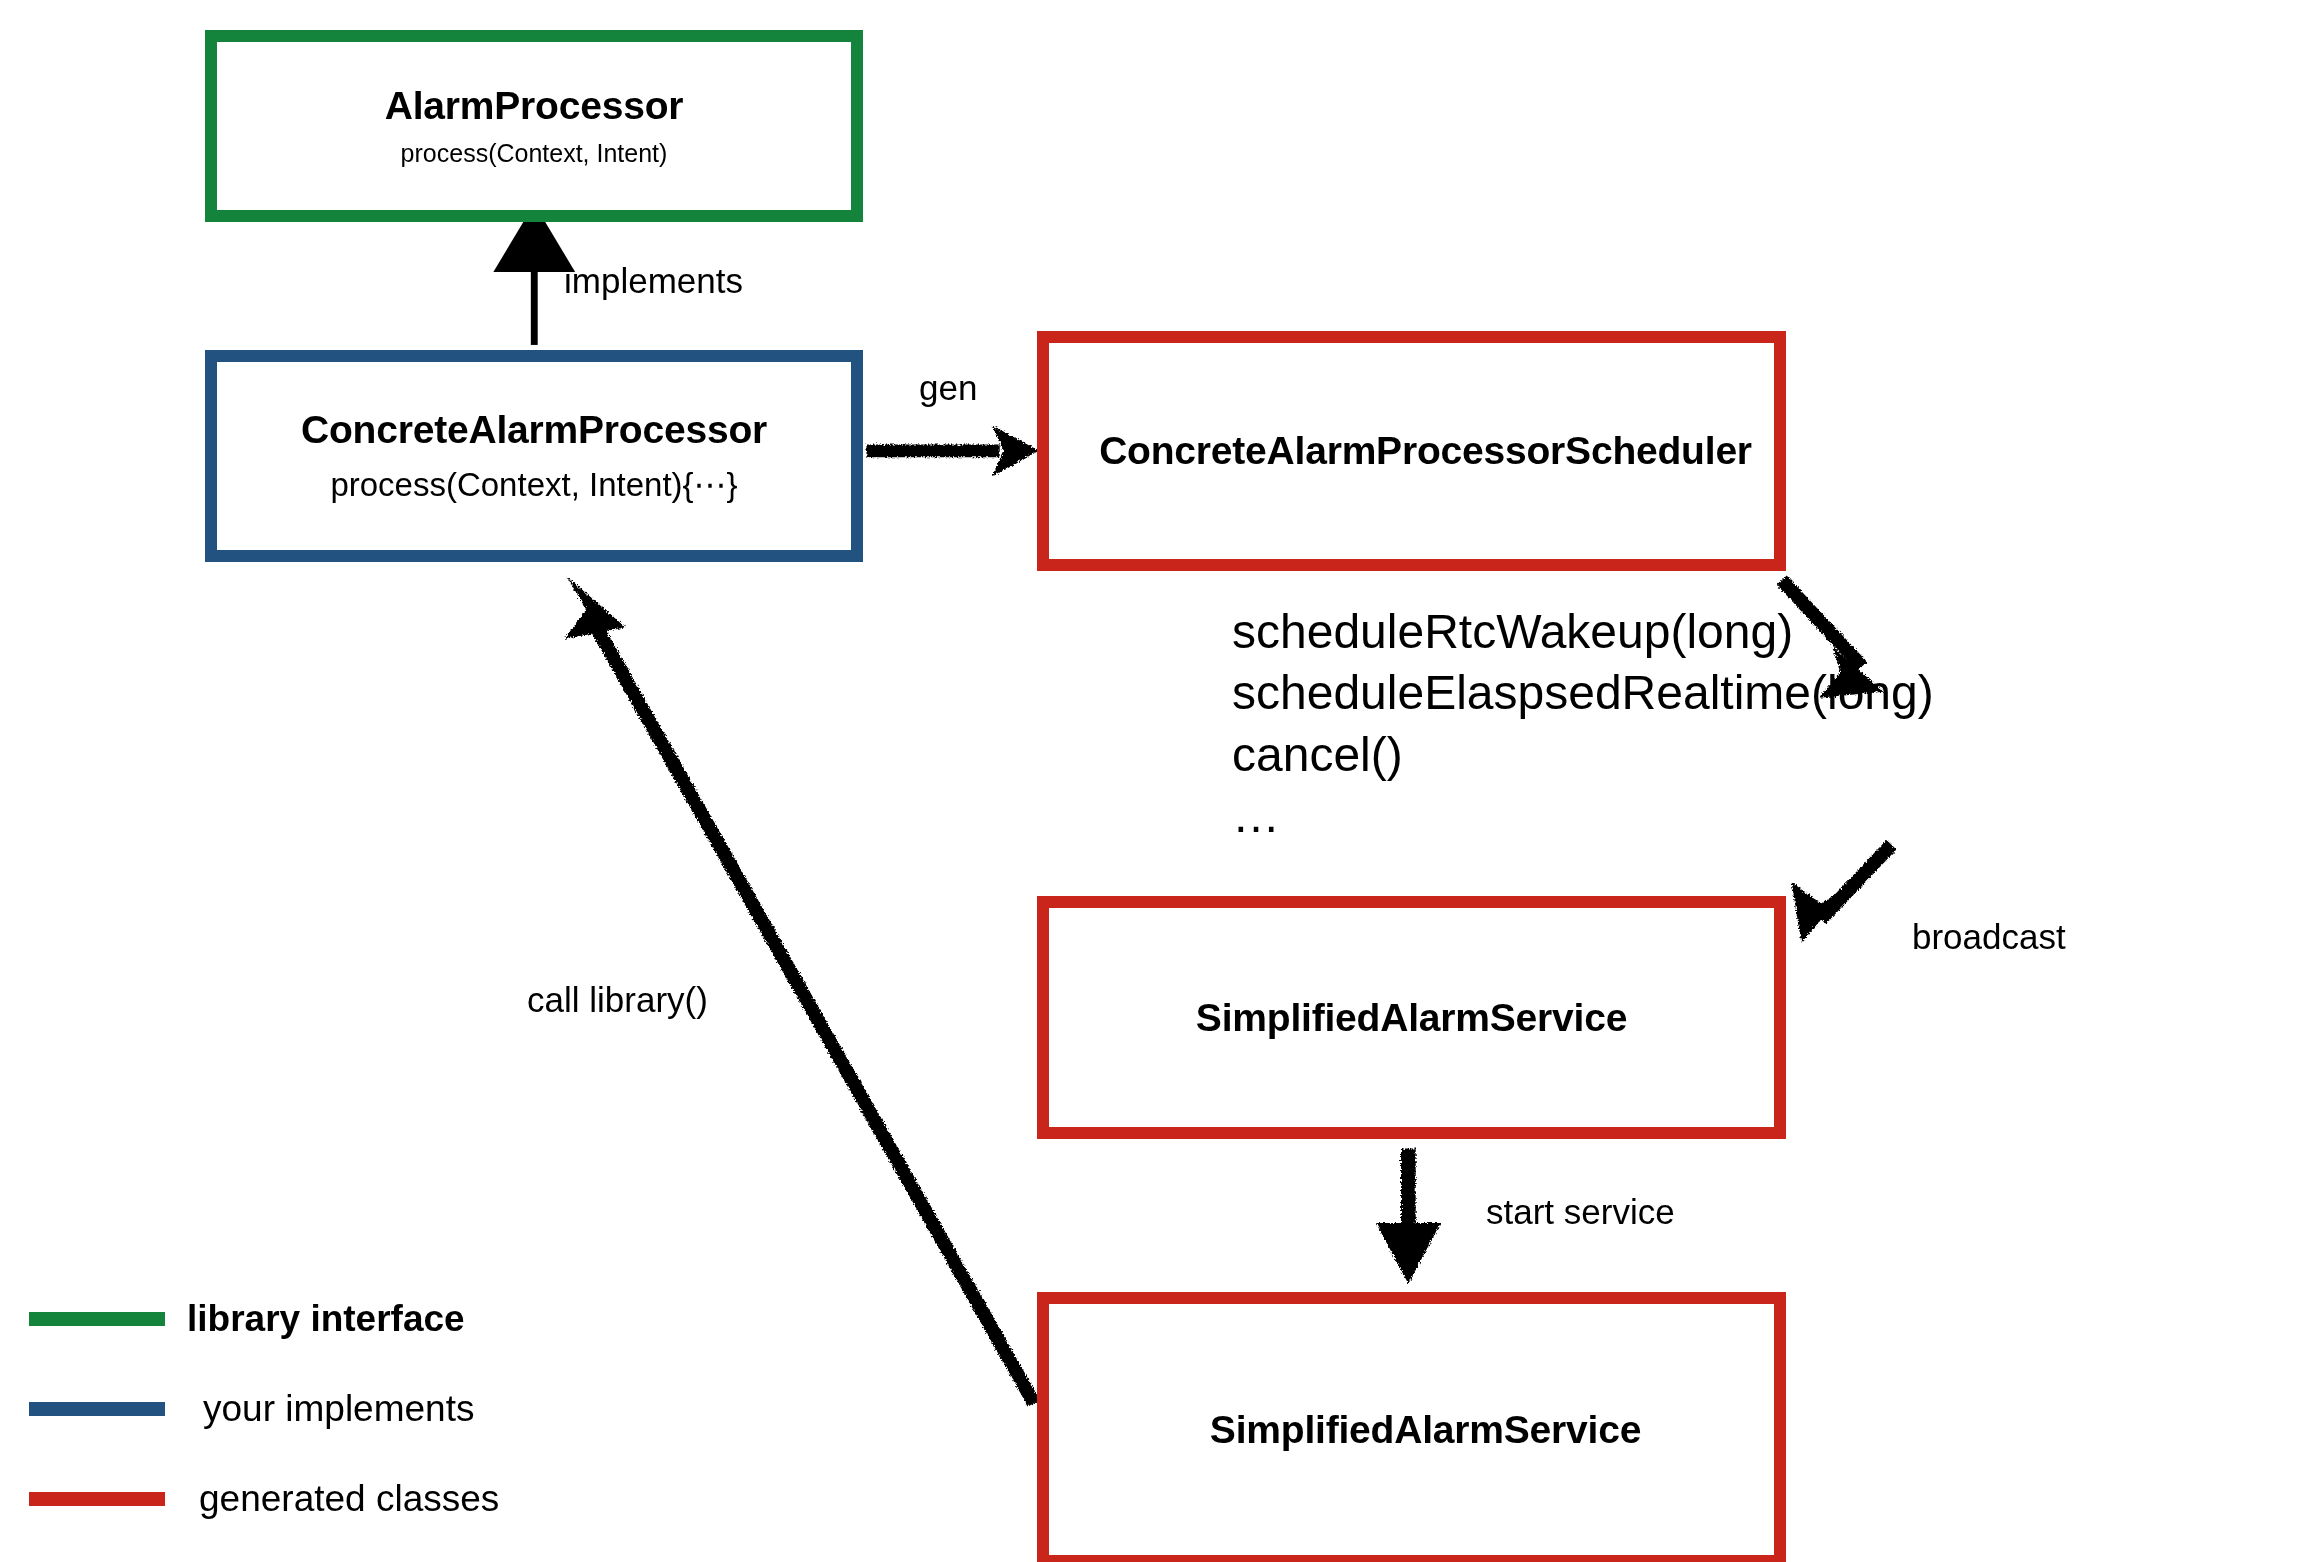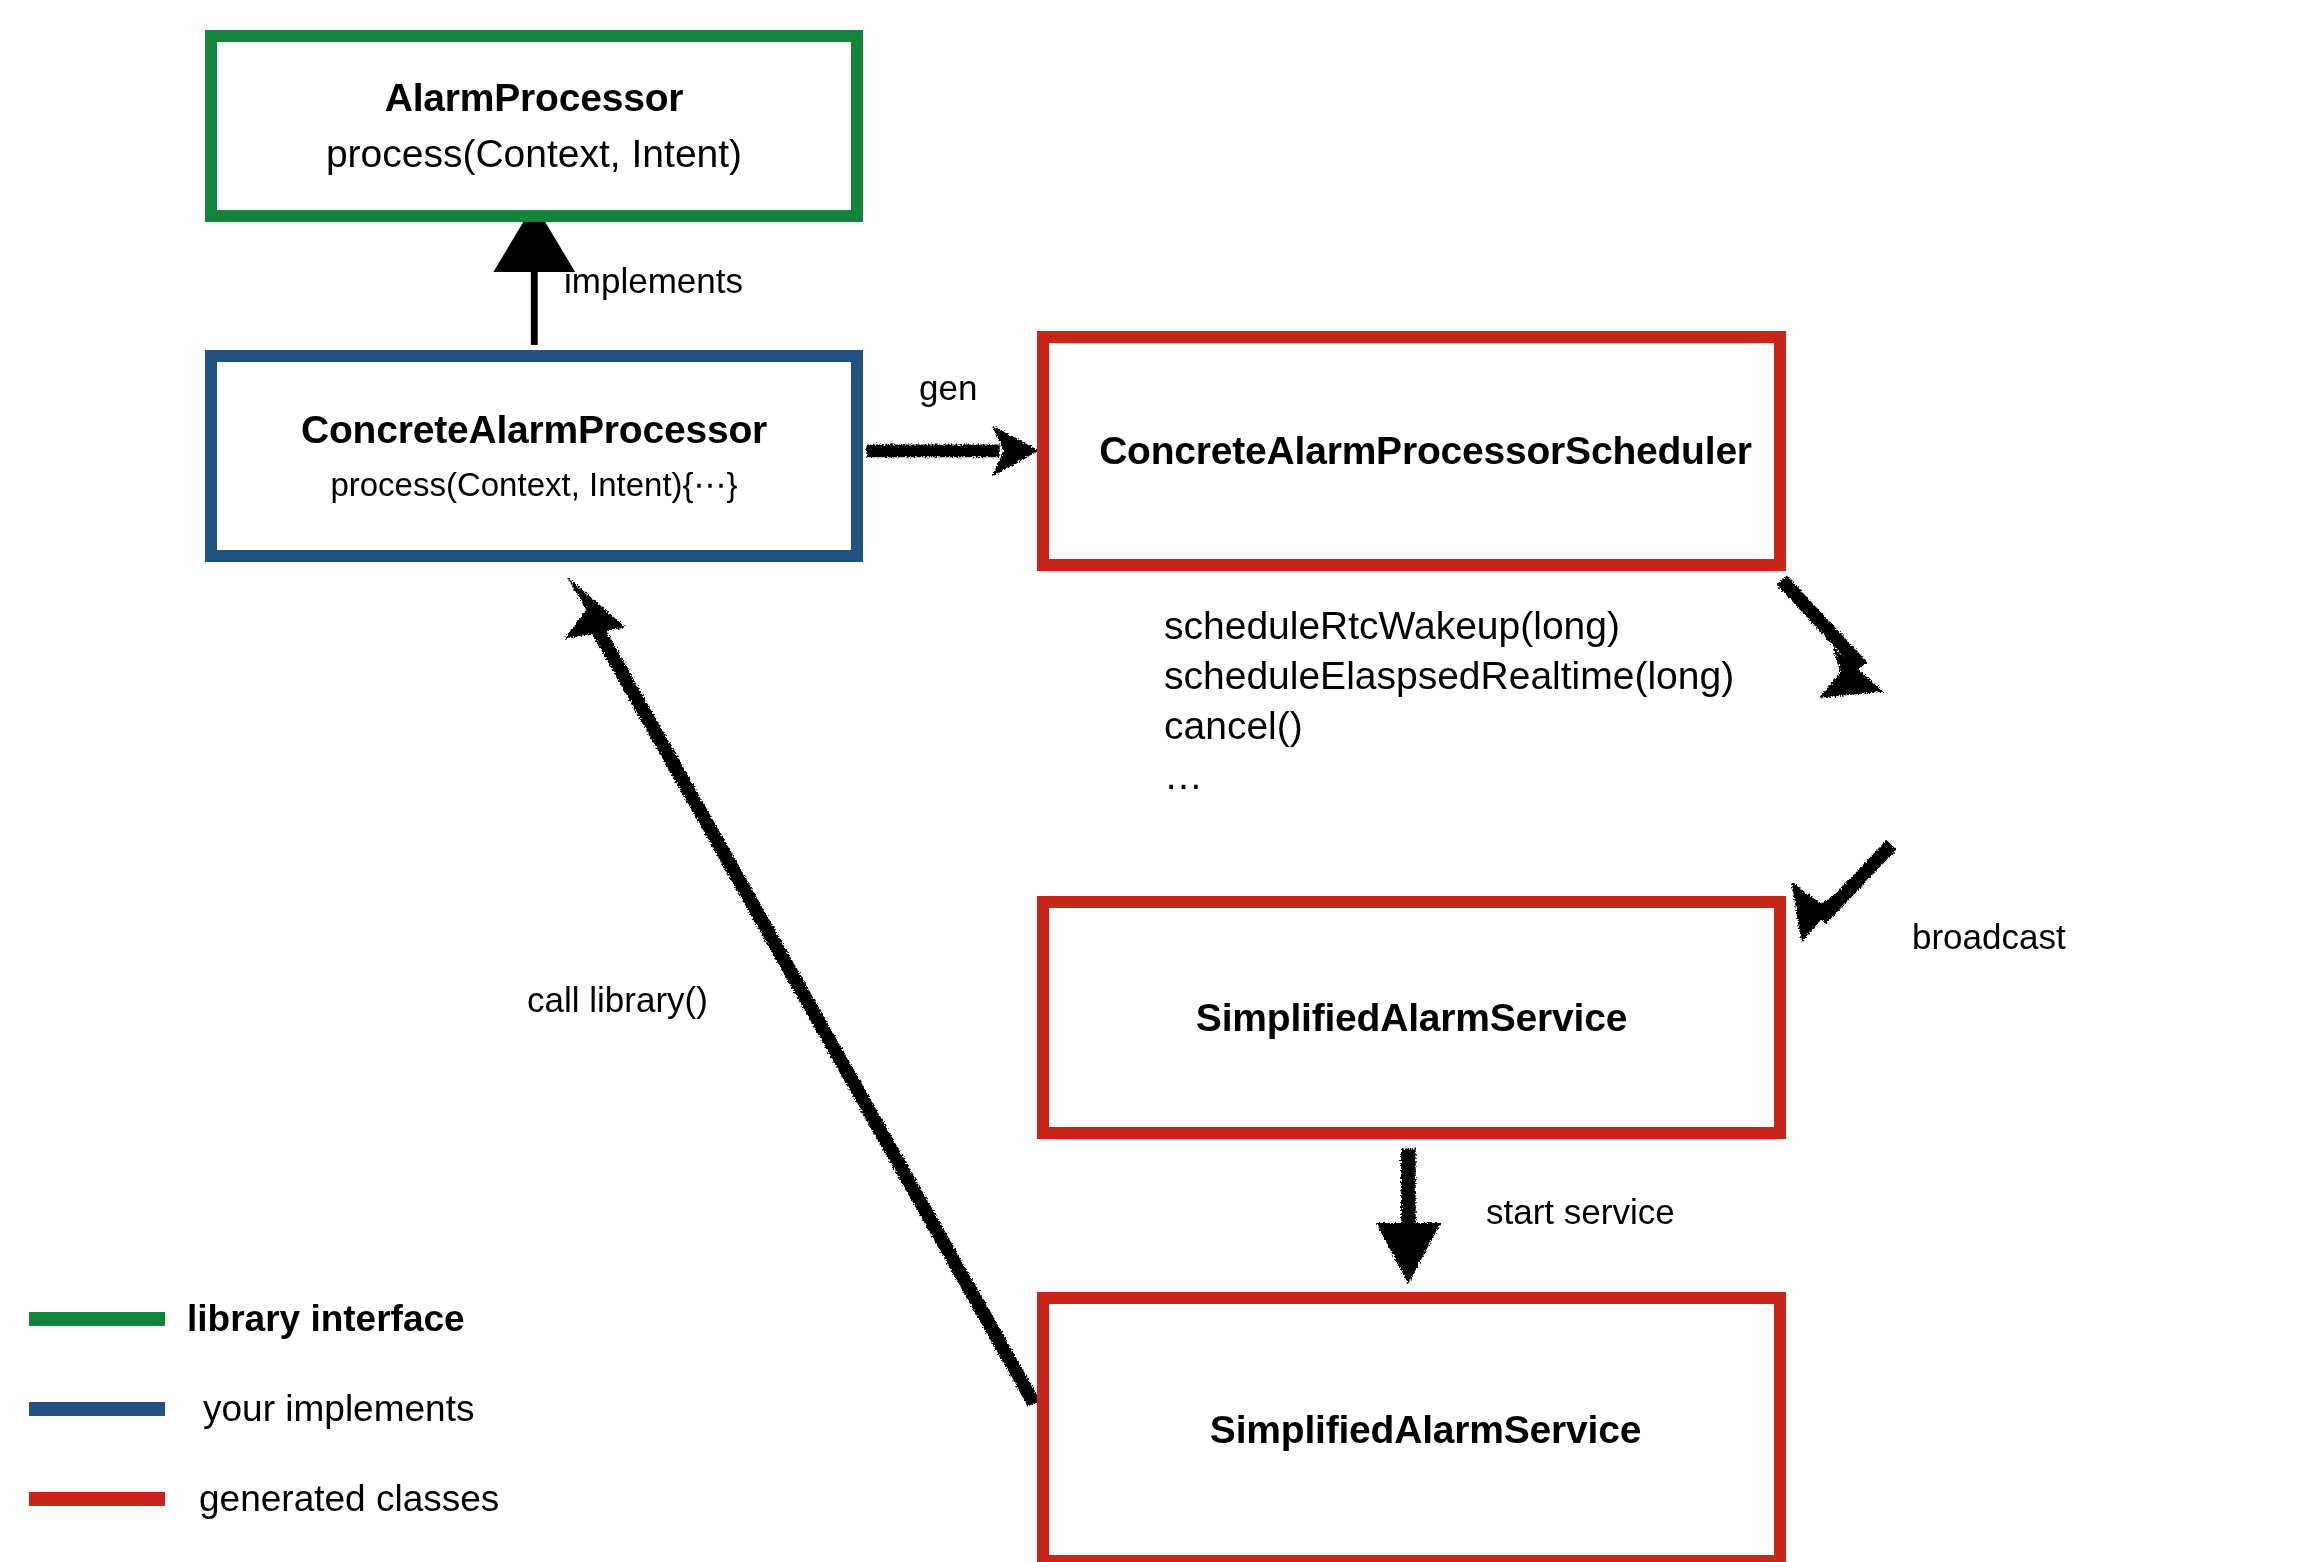--- a/index.html
+++ b/index.html
@@ -37,21 +37,21 @@
     font-weight: normal;
     white-space: nowrap;
   }
 
   
   #node-alarm-processor {
     left: 205px; top: 30px; width: 658px; height: 192px;
     border: 12.7px solid #14833b;
   }
   #node-alarm-processor .title { font-size: 39px; margin-bottom: 11.8px; }
-  #node-alarm-processor .sub { font-size: 39px; }
+  #node-alarm-processor .sub { font-size: 25px; }
 
   #node-concrete-alarm-processor {
     left: 205px; top: 350px; width: 658px; height: 212px;
     border: 12.7px solid #22527f;
   }
   #node-concrete-alarm-processor .title { font-size: 39px; margin-bottom: 13.7px; }
   #node-concrete-alarm-processor .sub { font-size: 33px; }
 
   #node-scheduler {
     left: 1037px; top: 331px; width: 749px; height: 240px;
@@ -89,22 +89,22 @@
     line-height: 1.05;
   }
   #label-implements { left: 564px; top: 263px; }
   #label-gen        { left: 919px; top: 370px; }
   #label-broadcast  { left: 1912px; top: 919px; }
   #label-startservice{ left: 1486px; top: 1194px; }
   #label-callprocess{ left: 527px; top: 982px; }
 
   #methods {
     position: absolute;
-    left: 1164px; top: 601px;
-    font-size: 39px;
+    left: 1232px; top: 601px;
+    font-size: 48px;
     line-height: 1.28;
     white-space: nowrap;
   }
 
   
   #legend {
     position: absolute;
     left: 29px;
     top: 1274px;
     width: 549px;

